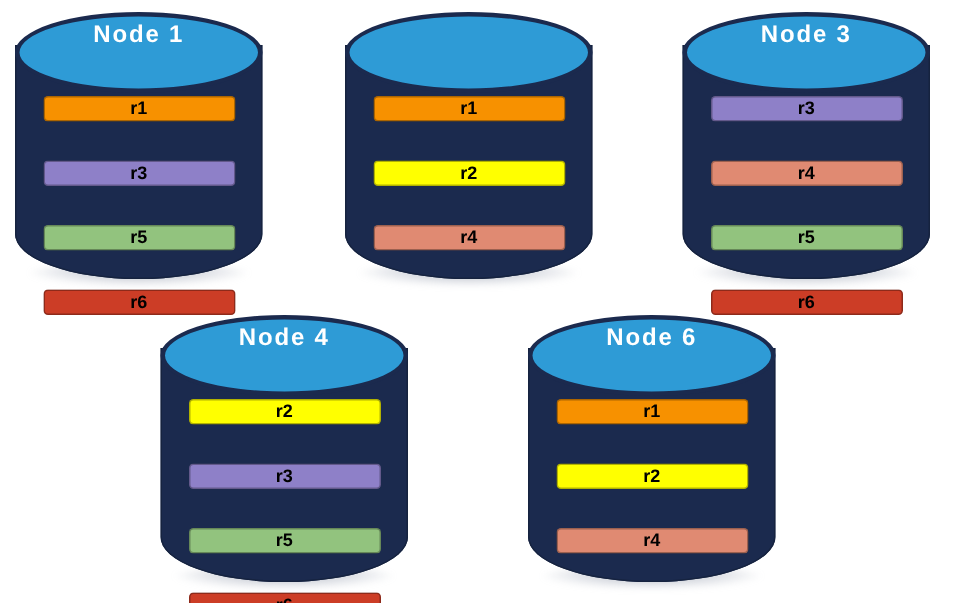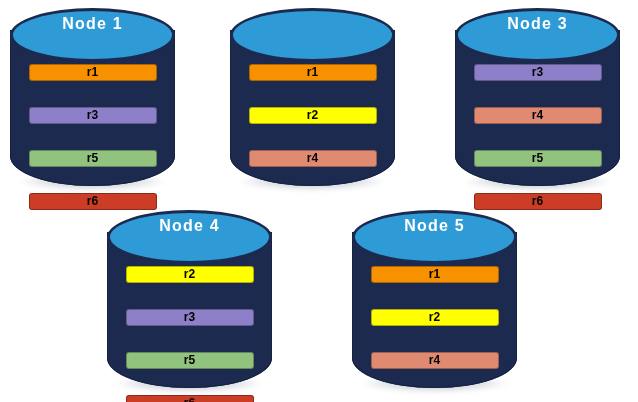--- a/index.html
+++ b/index.html
@@ -142,20 +142,20 @@
         <div class="shard" style="background: rgb(255, 255, 0);">r2</div>
         <div class="shard" style="background: rgb(142, 128, 200);">r3</div>
         <div class="shard" style="background: rgb(146, 195, 126);">r5</div>
         <div class="shard" style="background: rgb(204, 61, 38);">r6</div>
       </div>
     </div>
     <div class="node" style="left: 352px; top: 210px;">
       <div class="node-shadow"></div>
       <div class="node-body"></div>
       <div class="node-top"></div>
-      <div class="node-title">Node 5</div>
+      <div class="node-title">Node 6</div>
       <div class="shards">
         <div class="shard" style="background: rgb(247, 145, 0);">r1</div>
         <div class="shard" style="background: rgb(255, 255, 0);">r2</div>
         <div class="shard" style="background: rgb(224, 138, 114);">r4</div>
       </div>
     </div>
   </div>
 
 </body></html>

